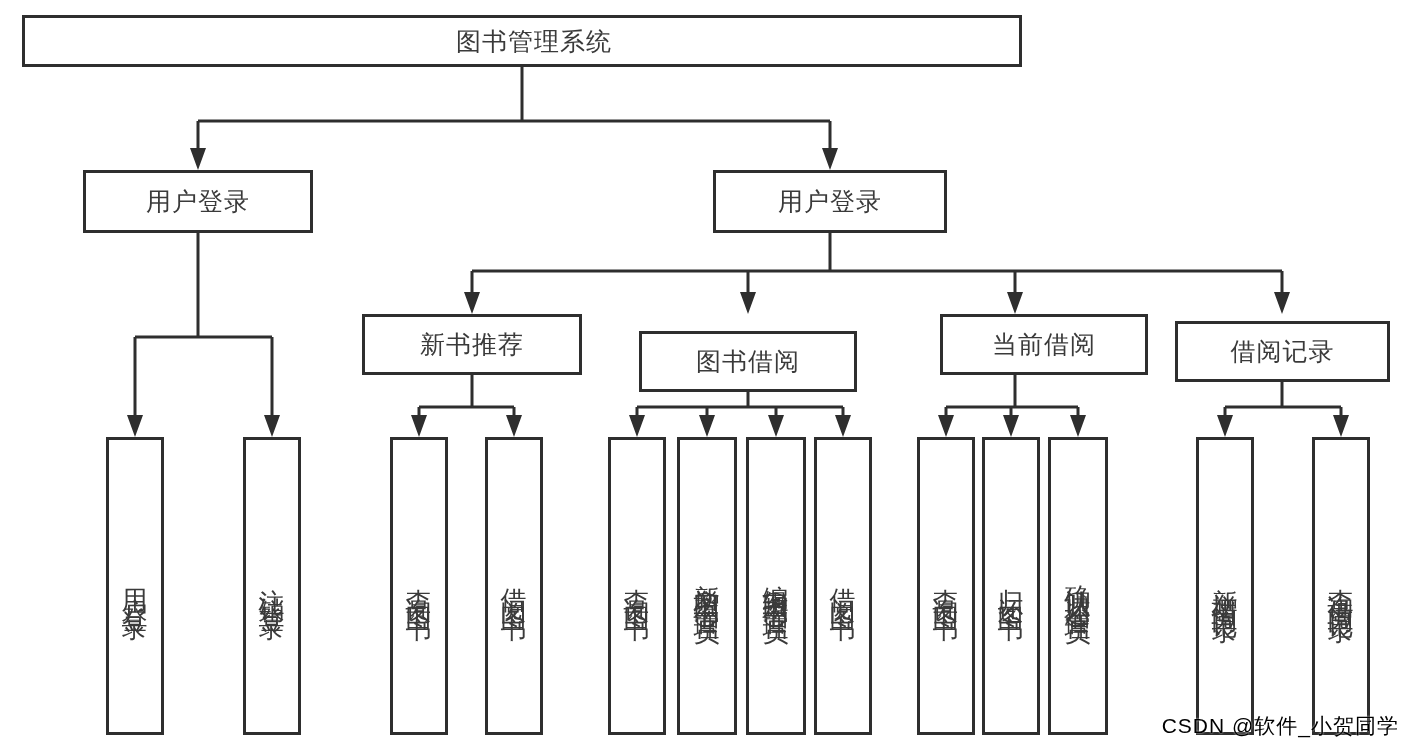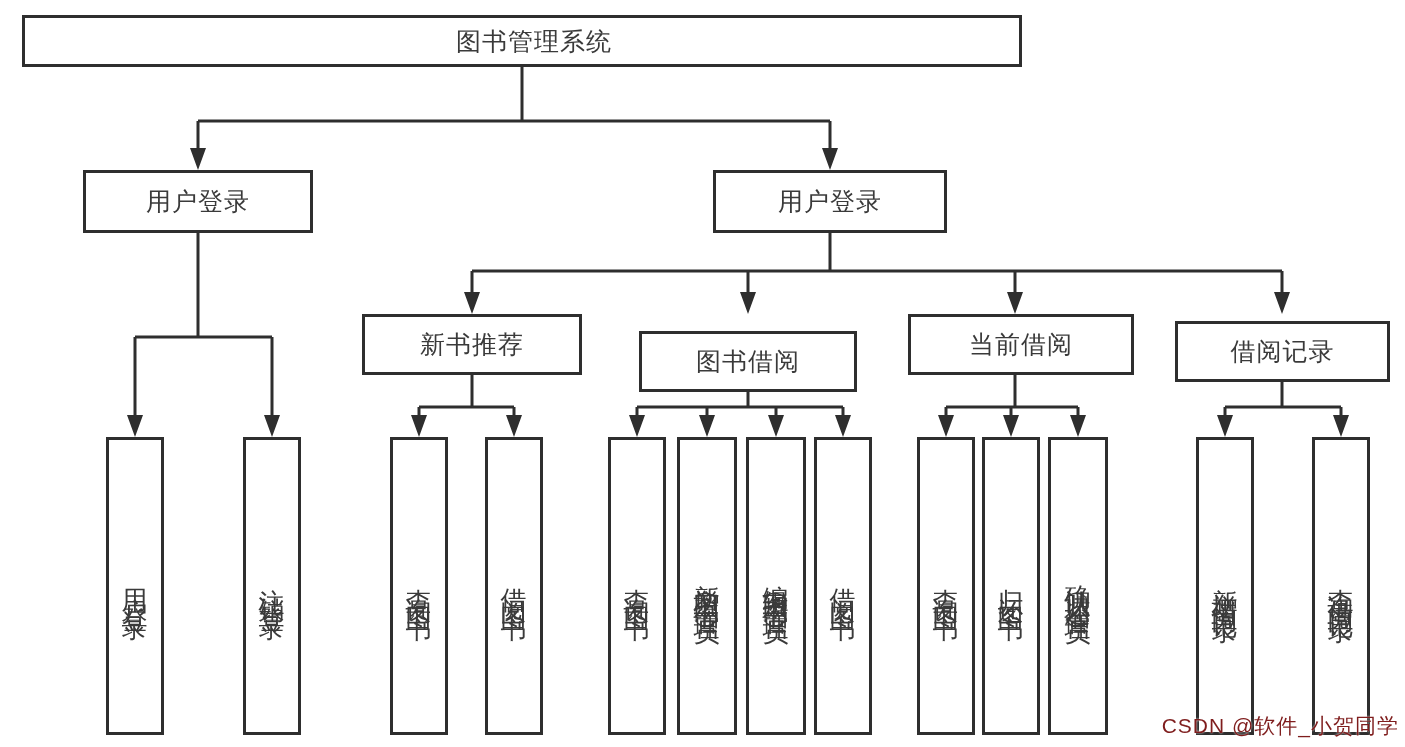--- a/index.html
+++ b/index.html
@@ -22,38 +22,38 @@
   .len4 { letter-spacing:9px; }
   .len6 { letter-spacing:6px; }
   .len9 { letter-spacing:5px; }
   
   #n-root   { left:22px;  top:15px;  width:1000px; height:52px;padding-left:24px; }
   #n-login  { left:83px;  top:170px; width:230px;  height:63px; }
   #n-mgmt   { left:713px; top:170px; width:234px;  height:63px; }
   .mod { top:314px; height:61px; }
   #n-newbook { left:362px;  width:220px; }
   #n-borrow  { left:639px;  width:218px;margin-top:17px; }
-  #n-current { left:908px;  width:226px; }
+  #n-current { left:940px;  width:208px; }
   #n-records { left:1175px; width:215px;margin-top:7px; }
   #lf-a1 { left:106px;  width:58px; }
   #lf-a2 { left:243px;  width:58px; }
   #lf-b1 { left:390px;  width:58px; }
   #lf-b2 { left:485px;  width:58px; }
   #lf-c1 { left:608px;  width:58px; }
   #lf-c2 { left:677px;  width:60px; }
   #lf-c3 { left:746px;  width:60px; }
   #lf-c4 { left:814px;  width:58px; }
   #lf-d1 { left:917px;  width:58px; }
   #lf-d2 { left:982px;  width:58px; }
   #lf-d3 { left:1048px; width:60px; }
   #lf-e1 { left:1196px; width:58px; }
   #lf-e2 { left:1312px; width:58px; }
   #watermark {
     position:absolute; right:6px; top:712px; z-index:5;
-    font-size:21px; color:#7f1d1d; letter-spacing:1px; white-space:nowrap;
+    font-size:21px; color:#000000; letter-spacing:1px; white-space:nowrap;
     text-shadow:0 0 2px #ffffff;
   }
 </style>
 </head>
 <body>
 
 <div id="stage">
 
   <svg id="wires" viewBox="0 0 1405 747" xmlns="http://www.w3.org/2000/svg">
     <path fill="none" stroke="#2e2e2e" stroke-width="3" d="

